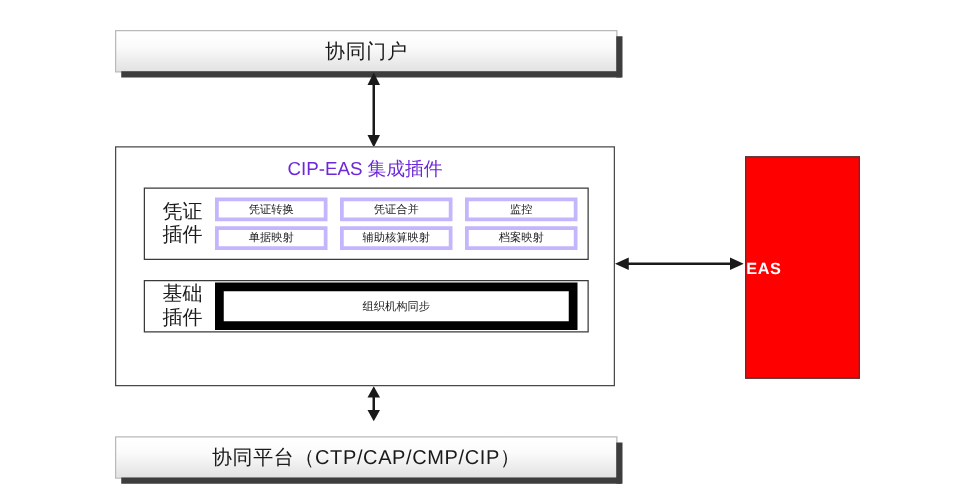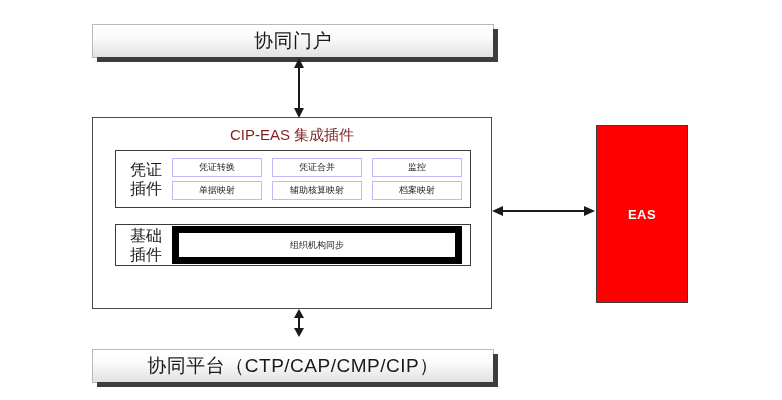--- a/index.html
+++ b/index.html
@@ -43,41 +43,41 @@
     position: absolute;
     top: 4px;
     bottom: -5px;
     right: -5px;
     width: 5px;
     background: #3d3d3d;
   }
   .bar-label {
     position: relative;
     z-index: 2;
-    font-size: 19px;
+    font-size: 16px;
     letter-spacing: 0.5px;
     color: #1a1a1a;
     white-space: nowrap;
   }
 
   
   #main-container {
     position: absolute;
     box-sizing: border-box;
     background: #ffffff;
     border: 1px solid #4a4a4a;
   }
   #main-title {
     position: absolute;
     top: 8px;
     left: 0;
     right: 0;
     text-align: center;
     font-size: 15px;
-    color: #7f1d1d;
+    color: #6d28d9;
     white-space: nowrap;
   }
 
   
   .group-box {
     position: absolute;
     box-sizing: border-box;
     background: #ffffff;
     border: 1px solid #3a3a3a;
     display: flex;
@@ -103,21 +103,21 @@
     padding: 4px 8px 4px 2px;
   }
   .chip-row {
     display: flex;
     gap: 10px;
   }
   .chip {
     box-sizing: border-box;
     flex: 1 1 0;
     height: 19px;
-    border: 1px solid #c4b5fd;
+    border: 3px solid #c4b5fd;
     background: #ffffff;
     display: flex;
     align-items: center;
     justify-content: center;
     font-size: 9px;
     color: #1a1a1a;
     white-space: nowrap;
   }
   .wide-chip {
     box-sizing: border-box;
@@ -132,21 +132,21 @@
     white-space: nowrap;
   }
 
   
   #eas-box {
     position: absolute;
     box-sizing: border-box;
     border: 1px solid #3d3d3d;
     display: flex;
     align-items: center;
-    justify-content: center;
+    justify-content: flex-start;
   }
   #eas-label {
     color: #ffffff;
     font-size: 13px;
     font-weight: 600;
     letter-spacing: 0.5px;
   }
 
   
   .arrow { position: absolute; }

